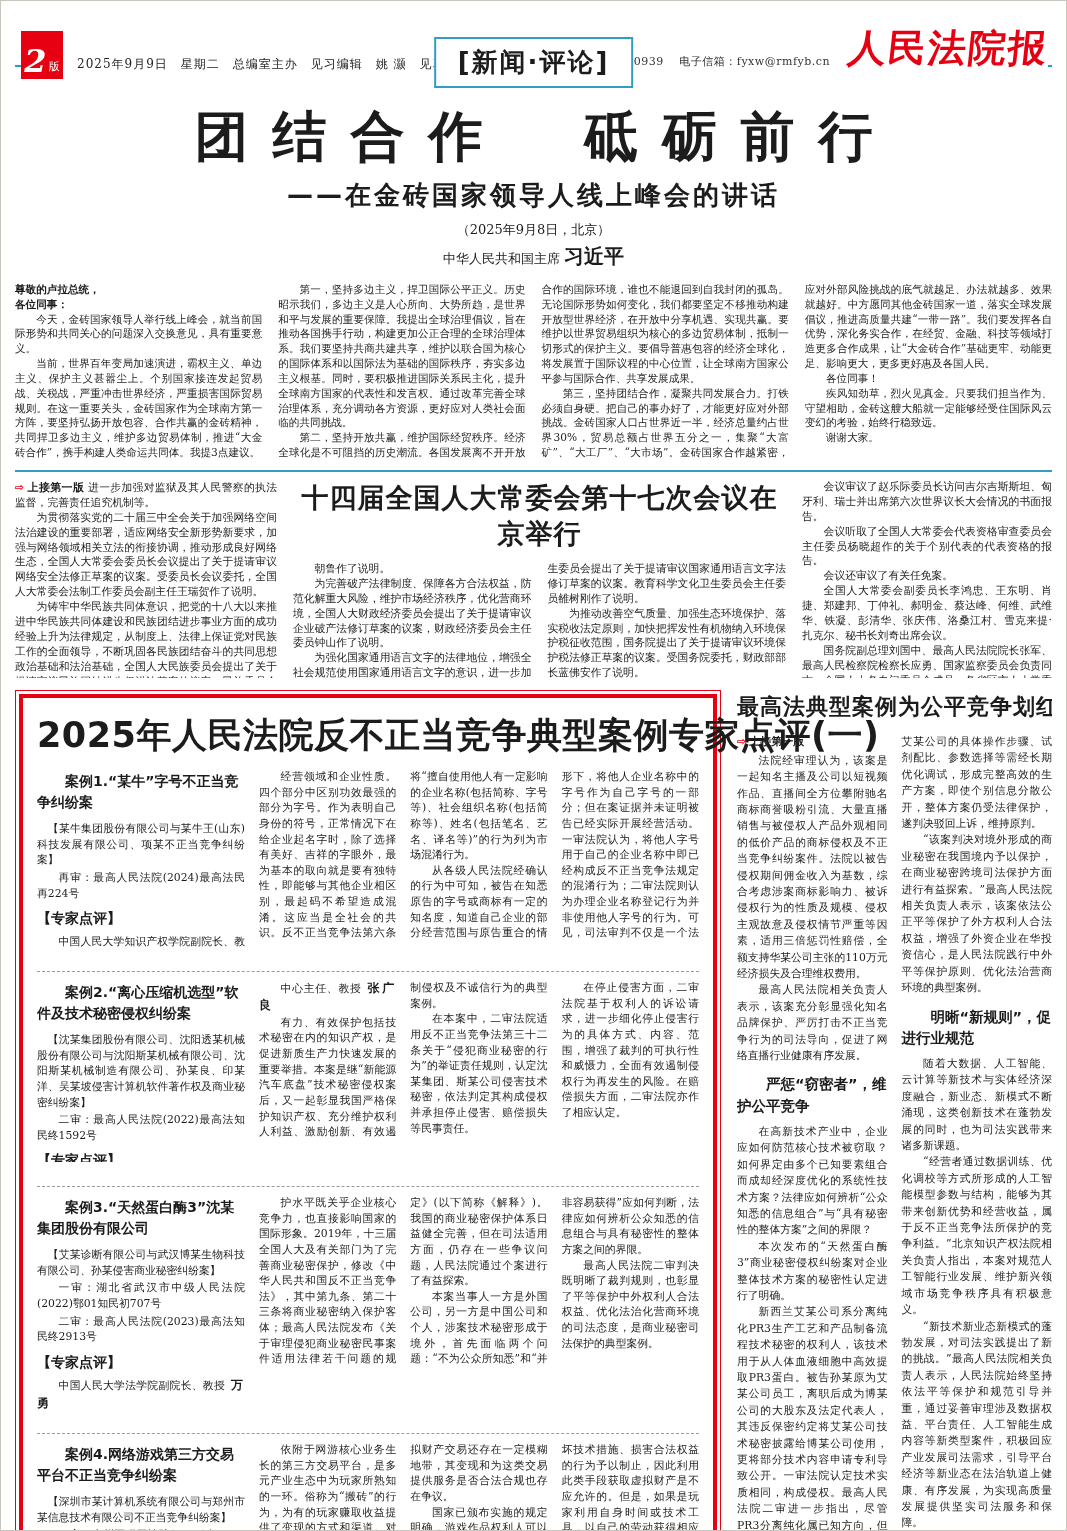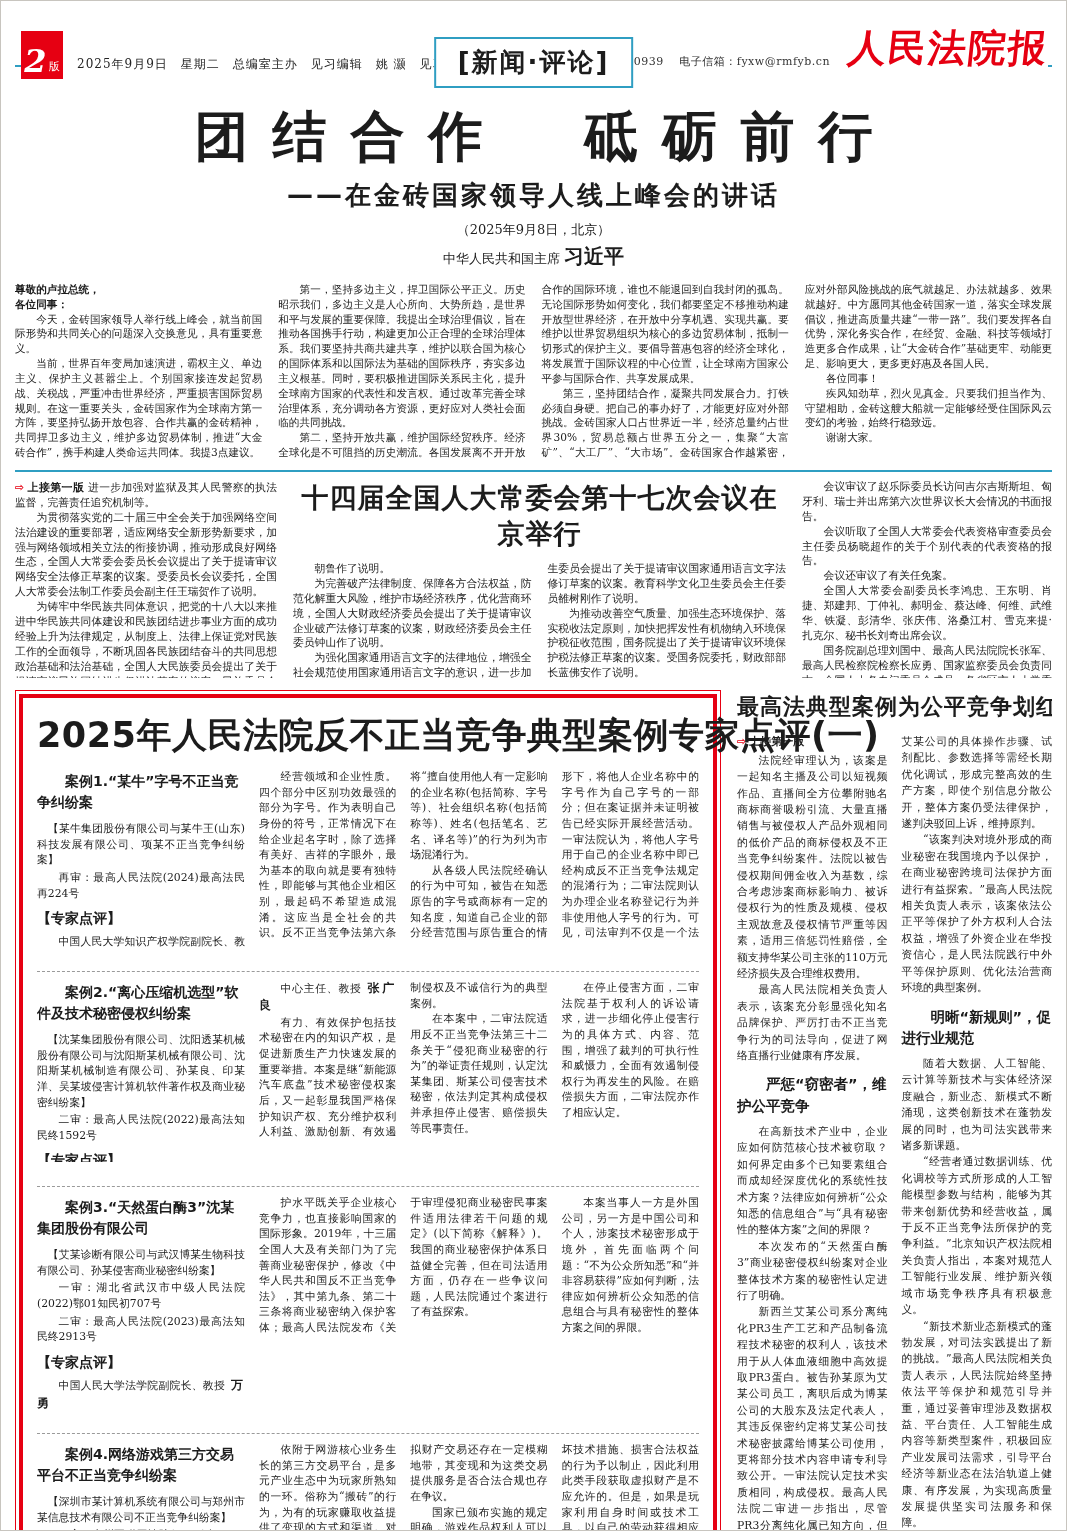--- a/index.html
+++ b/index.html
@@ -205,20 +205,21 @@
             <p class="trial">二审：最高人民法院(2023)最高法知民终2913号</p>
             <div class="review-label">【专家点评】</div>
             <p class="expert">
               <span>中国人民大学法学院副院长、教授</span><b>万勇</b>
             </p>
 
           </div>
           <div class="case-comment">
             <p>护水平既关乎企业核心竞争力，也直接影响国家的国际形象。2019年，十三届全国人大及有关部门为了完善商业秘密保护，修改《中华人民共和国反不正当竞争法》，其中第九条、第二十三条将商业秘密纳入保护客体；最高人民法院发布《关于审理侵犯商业秘密民事案件适用法律若干问题的规定》(以下简称《解释》)。我国的商业秘密保护体系日益健全完善，但在司法适用方面，仍存在一些争议问题，人民法院通过个案进行了有益探索。</p>
             <p>本案当事人一方是外国公司，另一方是中国公司和个人，涉案技术秘密形成于境外，首先面临两个问题：“不为公众所知悉”和“并非容易获得”应如何判断，法律应如何辨析公众知悉的信息组合与具有秘密性的整体方案之间的界限。</p>
+            <p>最高人民法院二审判决既明晰了裁判规则，也彰显了平等保护中外权利人合法权益、优化法治化营商环境的司法态度，是商业秘密司法保护的典型案例。</p>
           </div>
         </div>
 
         <div class="case-row r4">
           <div class="case-col1">
             <div class="case-h">案例4.网络游戏第三方交易平台不正当竞争纠纷案</div>
             <p class="parties">【深圳市某计算机系统有限公司与郑州市某信息技术有限公司不正当竞争纠纷案】</p>
             <p class="trial">一审：广州互联网法院(2020)粤0192民初46315号</p>
             <p class="trial">二审：广州知识产权法院(2022)粤73民终3597号</p>
 

